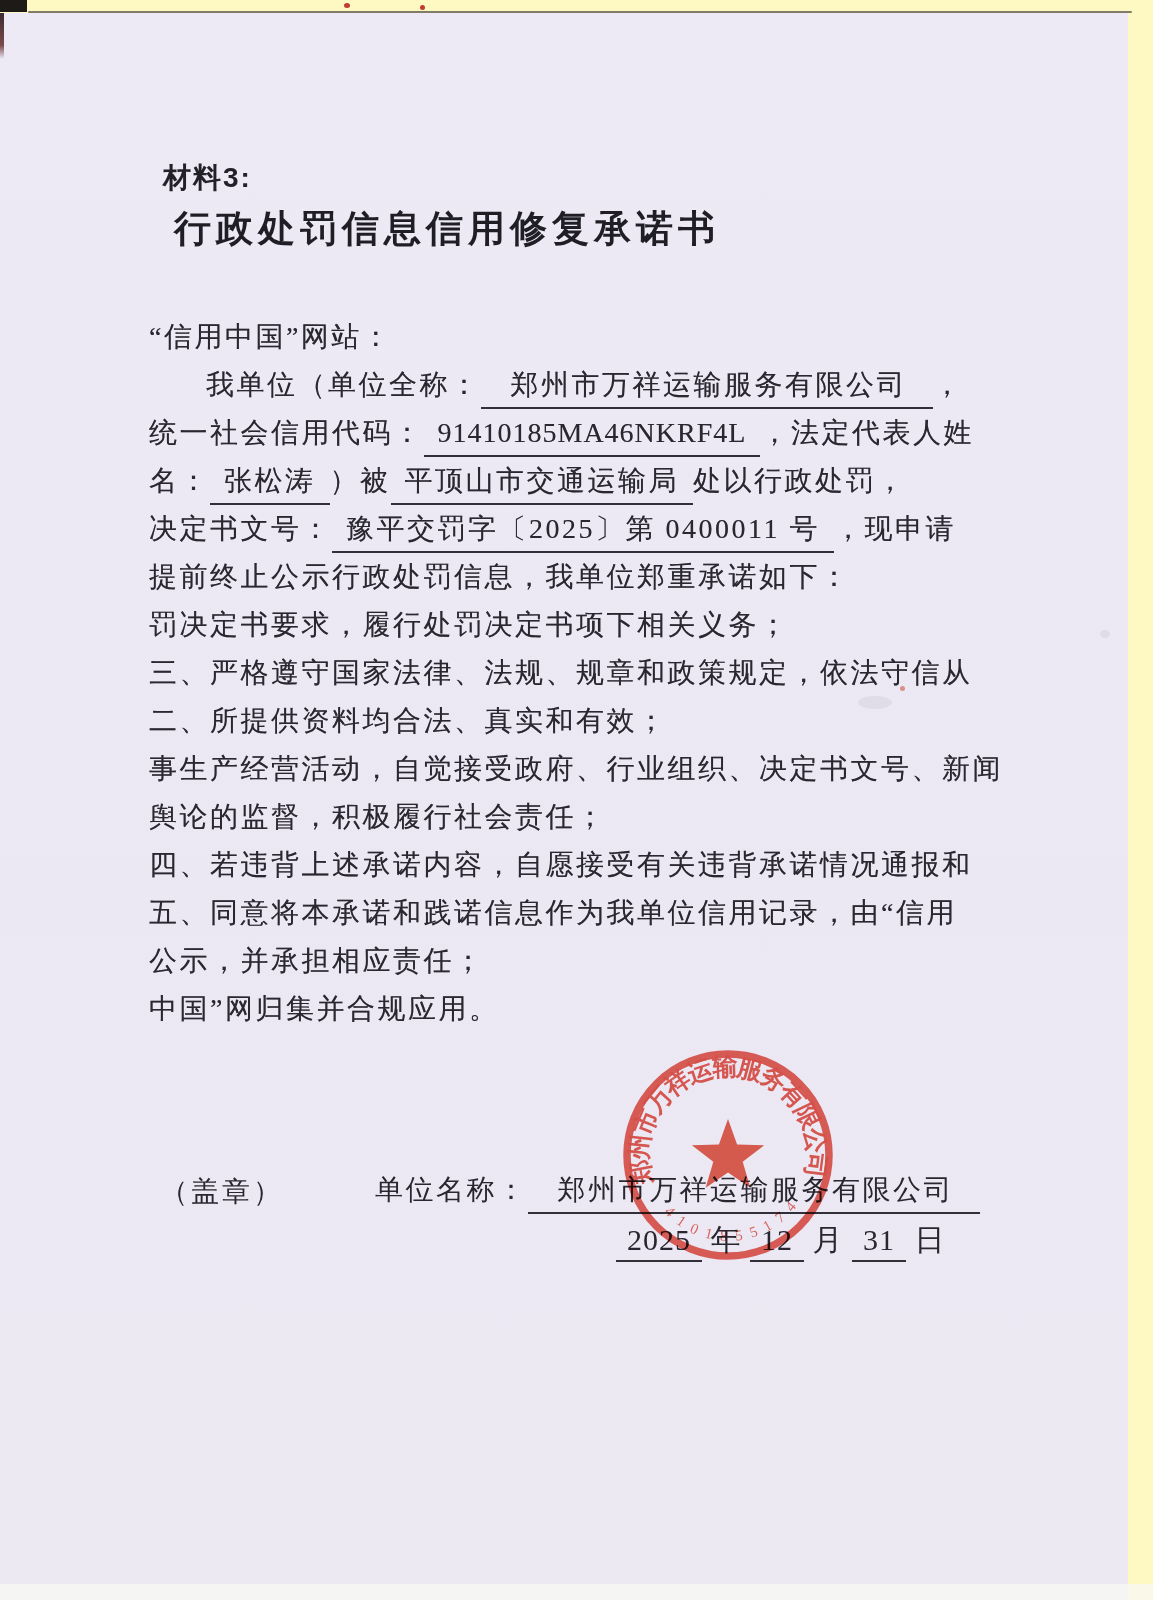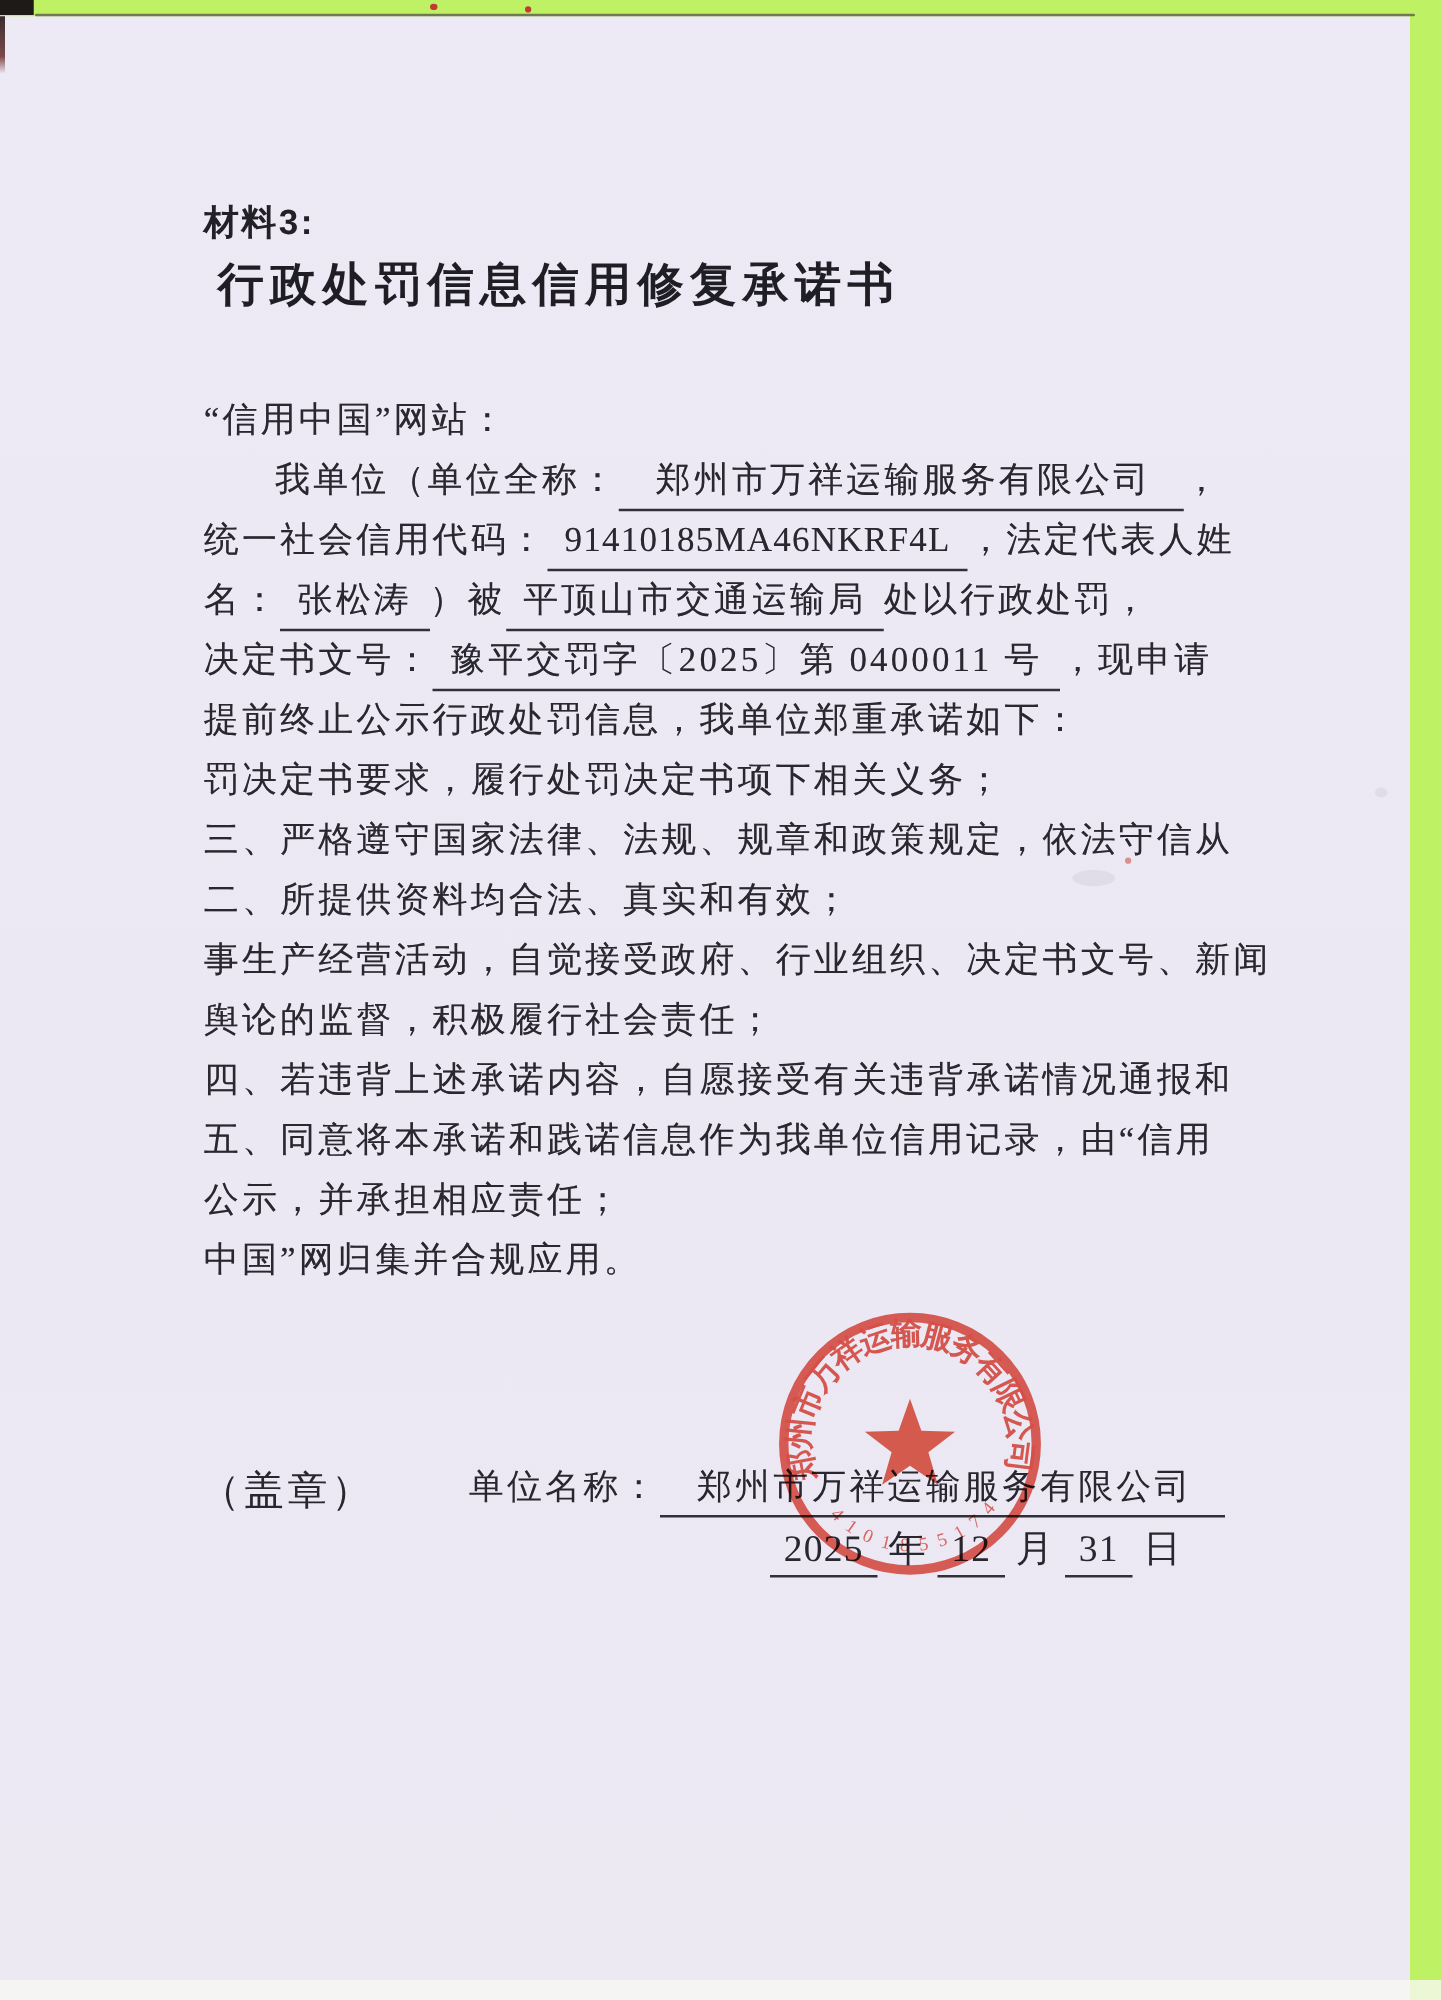--- a/index.html
+++ b/index.html
@@ -1,49 +1,49 @@
 <!DOCTYPE html>
 <html><head>
 <meta charset="utf-8">
 <style>
   html,body{margin:0;padding:0;}
   body{background:#e8e6e0;}
-  .scan{position:relative;width:1153px;height:1600px;background:#bef264;overflow:hidden;
+  .scan{position:relative;width:1153px;height:1600px;background:#fef9c3;overflow:hidden;
         font-family:"Liberation Serif","DejaVu Serif",serif;color:#28262e;}
   
   .paper{position:absolute;left:0;top:13px;width:1128px;height:1587px;
          background:linear-gradient(180deg,#edeaf6 0%,#ebe8f4 55%,#ece9f3 100%);}
   .paper-edge-line{position:absolute;left:28px;top:11px;width:1104px;height:2px;
          background:#56524b;opacity:.75;border-radius:2px;}
   .corner-mark{position:absolute;left:0;top:0;width:27px;height:12px;background:#1d1a18;}
   .left-strip{position:absolute;left:0;top:13px;width:4px;height:46px;
          background:linear-gradient(180deg,#3a2c31,#7c4a4a 70%,rgba(124,74,74,0));}
   .speck-red{position:absolute;border-radius:50%;background:#c23a33;}
   .smudge{position:absolute;background:rgba(120,110,115,.10);border-radius:50%;}
   .dot-red-faint{position:absolute;width:5px;height:5px;border-radius:50%;background:rgba(205,70,55,.55);}
   .bottom-fade{position:absolute;left:0;bottom:0;width:1153px;height:16px;background:rgba(248,247,242,.8);}
 
   
   .label-material{position:absolute;left:163px;top:156px;height:44px;line-height:44px;
          font-family:"Liberation Sans","DejaVu Sans",sans-serif;font-size:28px;font-weight:600;
          letter-spacing:2px;color:#232128;}
   .doc-title{position:absolute;left:174px;top:203px;width:833px;height:52px;line-height:52px;
          font-size:37px;font-weight:700;letter-spacing:5px;color:#1f1e25;}
-  .body-block{position:absolute;left:163px;top:313px;width:840px;font-family:Liberation Serif, serif;}
+  .body-block{position:absolute;left:149px;top:313px;width:840px;font-family:Liberation Serif, serif;}
   .ln{height:48px;line-height:48px;white-space:nowrap;font-size:28px;letter-spacing:2.5px;
       color:#29272f;text-shadow:0 0 .5px rgba(45,42,55,.45);}
   .indent{padding-left:57px;}
   .u{display:inline-block;border-bottom:2px solid #312f38;padding:0 14px 2px 14px;line-height:40px;}
   .u.wide{padding:0 26px 2px 30px;}
   .num{letter-spacing:1px;}
 
   .sig-block{position:absolute;left:0;top:1124px;width:1128px;}
   .sig-line{position:absolute;left:375px;top:0;height:48px;line-height:48px;font-size:28px;
             letter-spacing:2.5px;white-space:nowrap;margin-top:42px;}
-  .seal-note{position:absolute;left:160px;top:44px;height:48px;line-height:48px;font-size:32px;letter-spacing:3px;}
+  .seal-note{position:absolute;left:160px;top:44px;height:48px;line-height:48px;font-size:28px;letter-spacing:3px;}
   .date-line{position:absolute;left:616px;top:92px;height:48px;line-height:48px;font-size:30px;
              letter-spacing:1px;white-space:nowrap;}
   .date-line .u{padding:0 11px 0 11px;}
 
   
   .stamp{position:absolute;left:600px;top:1027px;width:256px;height:256px;
          mix-blend-mode:multiply;opacity:.92;}
 </style>
 </head>
 <body>

